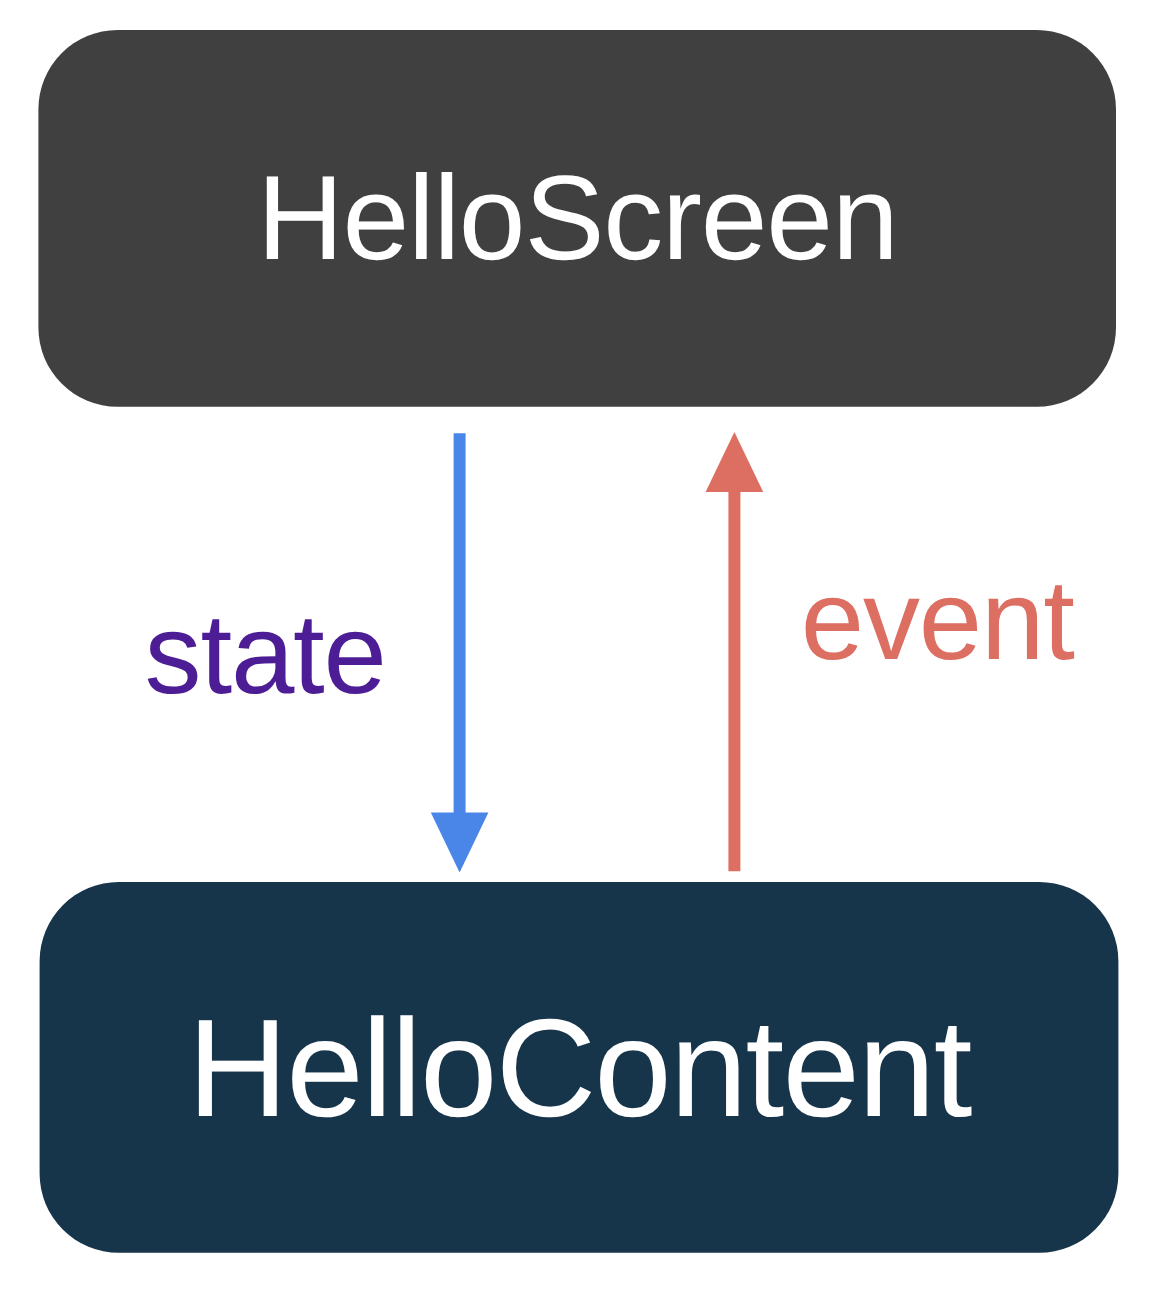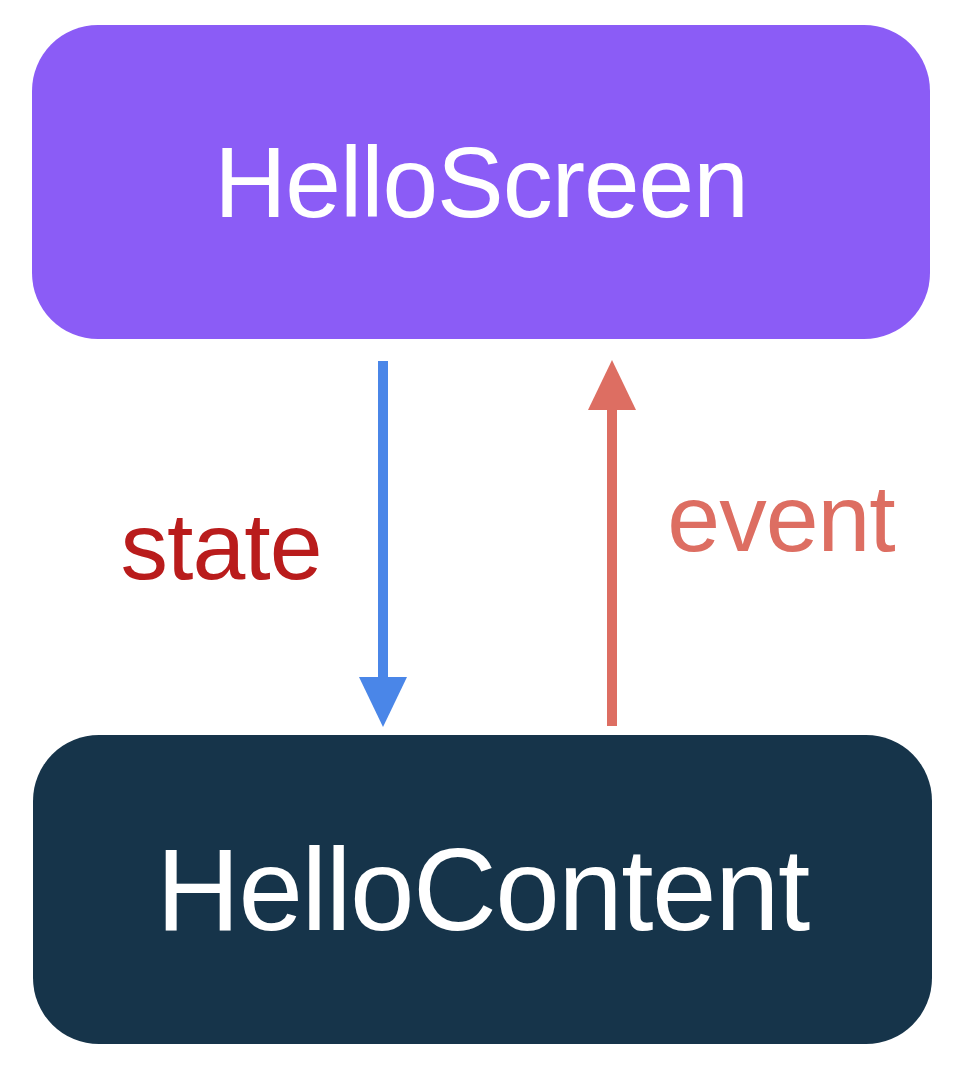--- a/index.html
+++ b/index.html
@@ -68,36 +68,36 @@
   .edge-label-event {
     left: 781px;
     top: 518px;
   }
 </style>
 </head>
 <body>
 
 <div class="canvas">
 
-  <div class="node node-top" style="background-color: #8b5cf6;">
+  <div class="node node-top" style="background-color: #404040;">
     <span class="node-label" style="color: rgb(255, 255, 255);">HelloScreen</span>
   </div>
 
   <svg class="arrows-layer" width="958" height="1078" viewBox="0 0 958 1078">
     <g>
       <line x1="383" y1="361" x2="383" y2="684" stroke-width="10" stroke="#4a86e8"></line>
       <polygon points="359,677 407,677 383,727" fill="#4a86e8"></polygon>
     </g>
     <g>
       <line x1="612" y1="404" x2="612" y2="726" stroke-width="10" stroke="#dd6e62"></line>
       <polygon points="588,410 636,410 612,360" fill="#dd6e62"></polygon>
     </g>
   </svg>
 
-  <div class="edge-label edge-label-state" style="color: #b91c1c;">state</div>
+  <div class="edge-label edge-label-state" style="color: #4c1d95;">state</div>
 
   <div class="edge-label edge-label-event" style="color: rgb(221, 110, 98);">event</div>
 
   <div class="node node-bottom" style="background-color: rgb(22, 52, 74);">
     <span class="node-label" style="color: rgb(255, 255, 255);">HelloContent</span>
   </div>
 
 </div>
 
 </body></html>

